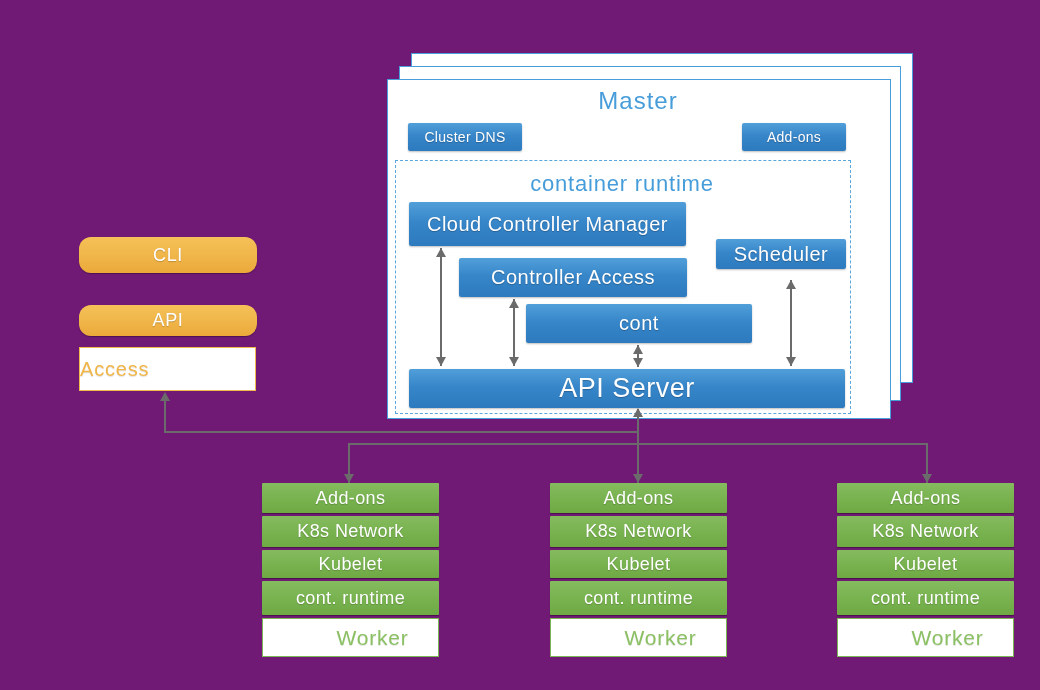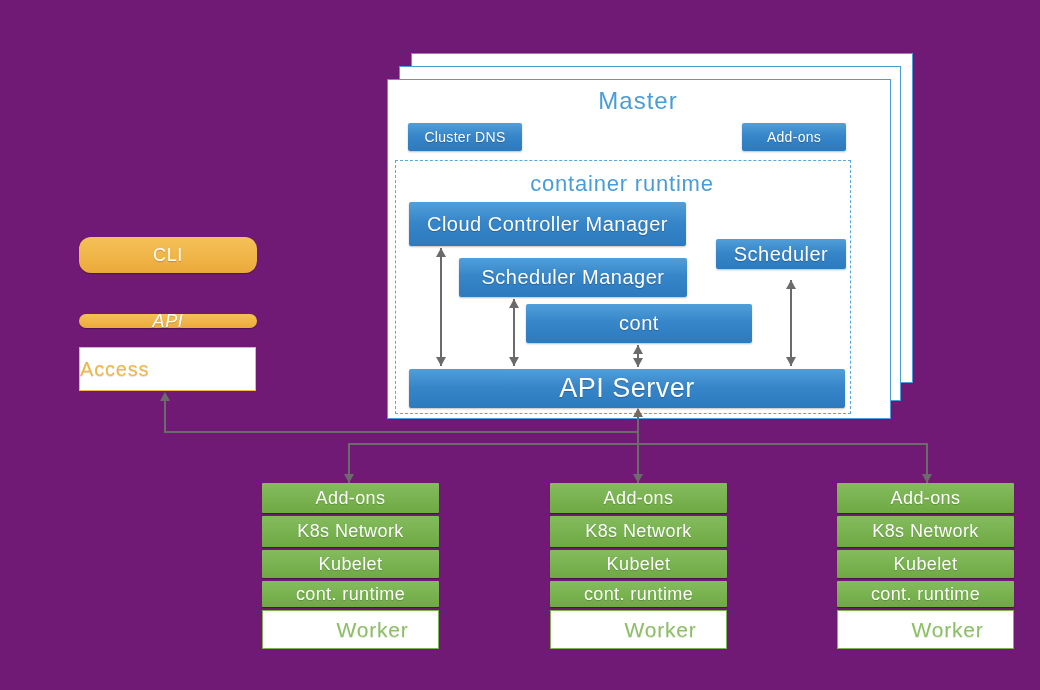--- a/index.html
+++ b/index.html
@@ -53,36 +53,36 @@
   .dbl-sched{left:790px;top:280px;height:86px;}
   
   .orange{
     position:absolute;left:79px;width:178px;display:flex;align-items:center;justify-content:center;
     background:linear-gradient(180deg,#f5c158 0%,#f0b64a 50%,#eca93a 100%);
     border-radius:12px;color:#ffffff;font-size:18px;letter-spacing:.6px;
     text-shadow:0 1px 1px rgba(0,0,0,.2);box-shadow:0 1px 1px rgba(0,0,0,.3);
   }
   .o-cli{top:237px;height:36px;}
   .o-ui{top:276px;height:34px;}
-  .o-api{top:314px;height:14px;font-style:italic;}
+  .o-api{top:305px;height:31px;}
   .access-box{
     position:absolute;left:79px;top:347px;width:175px;height:42px;
     background:#ffffff;border:1.5px solid #f2ba4c;display:flex;align-items:center;justify-content:flex-start;
     font-size:20px;letter-spacing:.8px;color:#f0b64a;text-shadow:0 1px 1px rgba(0,0,0,.12);
   }
   
   .worker{position:absolute;top:483px;width:177px;}
   .w1{left:262px;} .w2{left:550px;} .w3{left:837px;}
   .wrow{
     display:flex;align-items:center;justify-content:center;margin-bottom:3px;
     background:linear-gradient(180deg,#85bb5f 0%,#79b350 50%,#6fa944 100%);
     border-radius:1px;color:#ffffff;font-size:18px;letter-spacing:.4px;
     text-shadow:0 1px 1px rgba(0,0,0,.2);box-shadow:0 1px 1px rgba(0,0,0,.35);
   }
-  .r1{height:30px;} .r2{height:31px;} .r3{height:28px;} .r4{height:26px;}
+  .r1{height:30px;} .r2{height:31px;} .r3{height:28px;} .r4{height:34px;}
   .wlabel{
     height:37px;background:#ffffff;border:1.5px solid #7cb553;
     display:flex;align-items:center;justify-content:center;
     font-size:21px;letter-spacing:.8px;color:#8bc163;text-shadow:0 1px 1px rgba(0,0,0,.12);padding-left:44px;
   }
   
   .hline,.vline{position:absolute;background:#6b6b6b;}
   .hline{height:2px;} .vline{width:2px;}
   .ln-trunk{left:637px;top:409px;height:74px;}
   .ln-a-h{left:164px;top:431px;width:475px;}
@@ -120,21 +120,21 @@
   <div class="dashed-box"></div>
   <div class="cr-title">container runtime</div>
 
   <div class="blue comp comp-ccm">
     <span>Cloud Controller Manager</span>
   </div>
   <div class="blue comp comp-sched">
     <span>Scheduler</span>
   </div>
   <div class="blue comp comp-cm">
-    <span>Scheduler Manager</span>
+    <span>Controller Access</span>
   </div>
   <div class="blue comp comp-etcd">
     <span>cont</span>
   </div>
   <div class="blue comp comp-api">
     <span>API Server</span>
   </div>
 
   <div class="dbl dbl-ccm"></div>
   <div class="dbl dbl-cm"></div>

